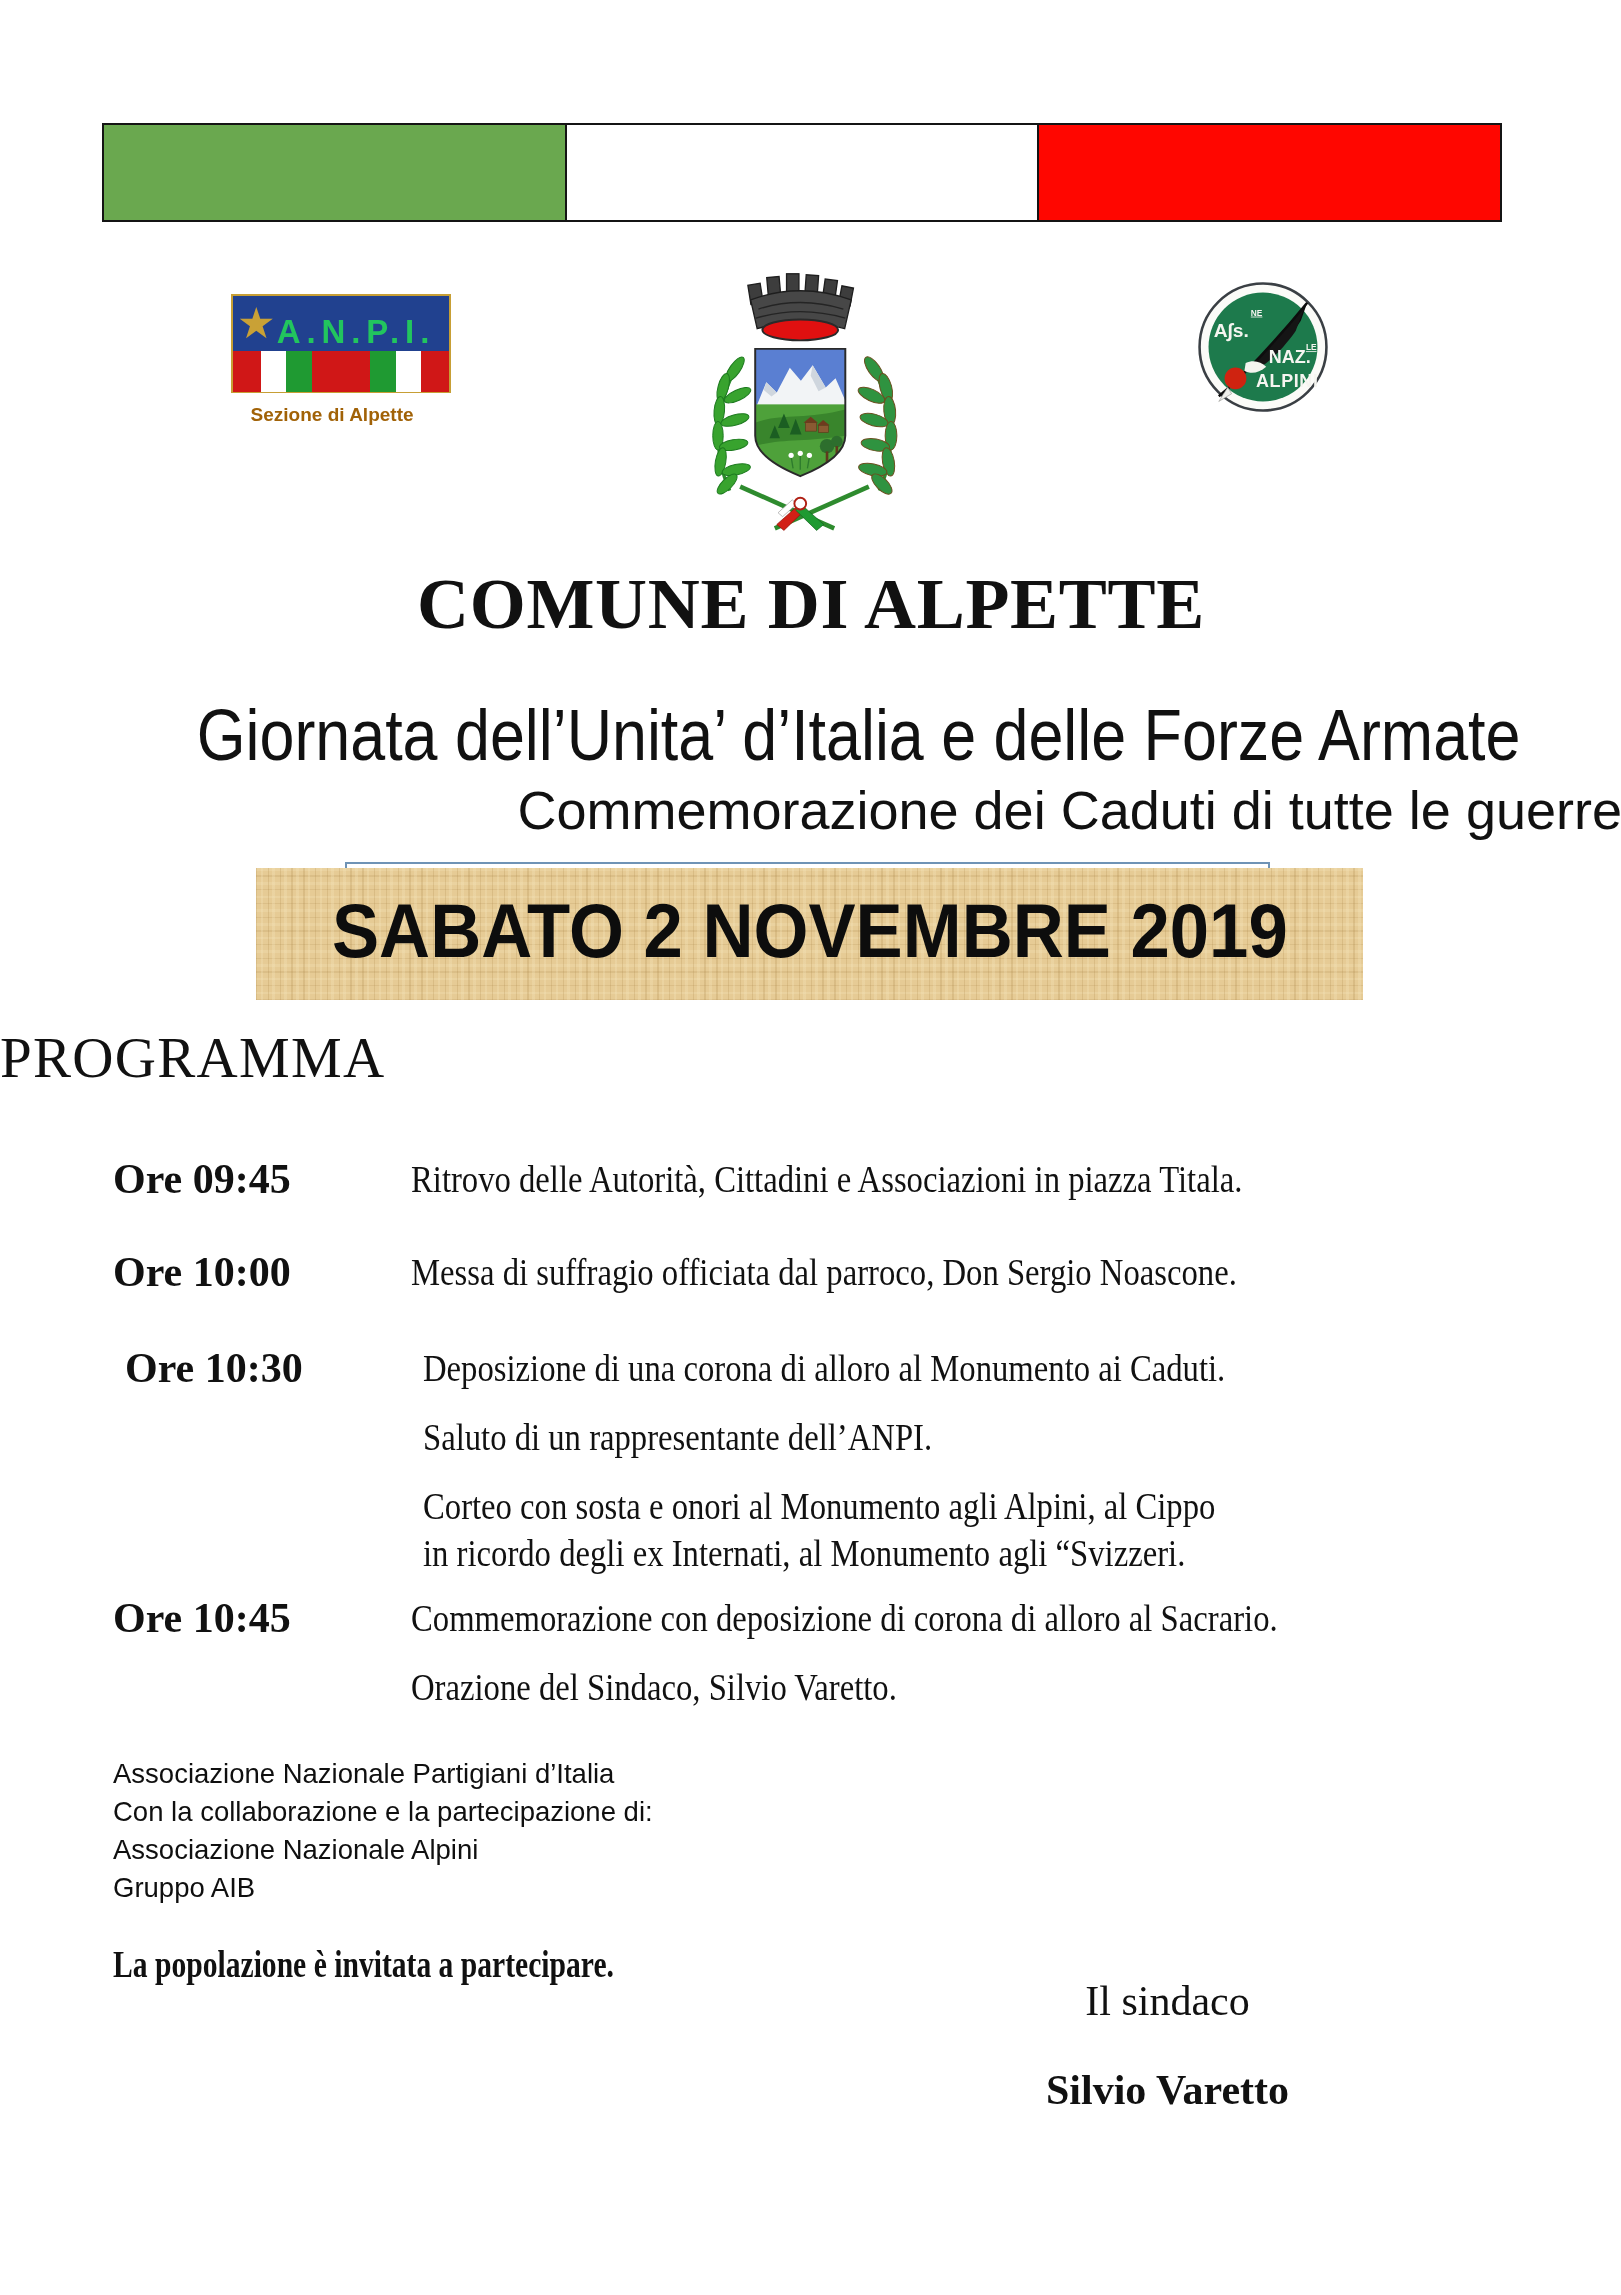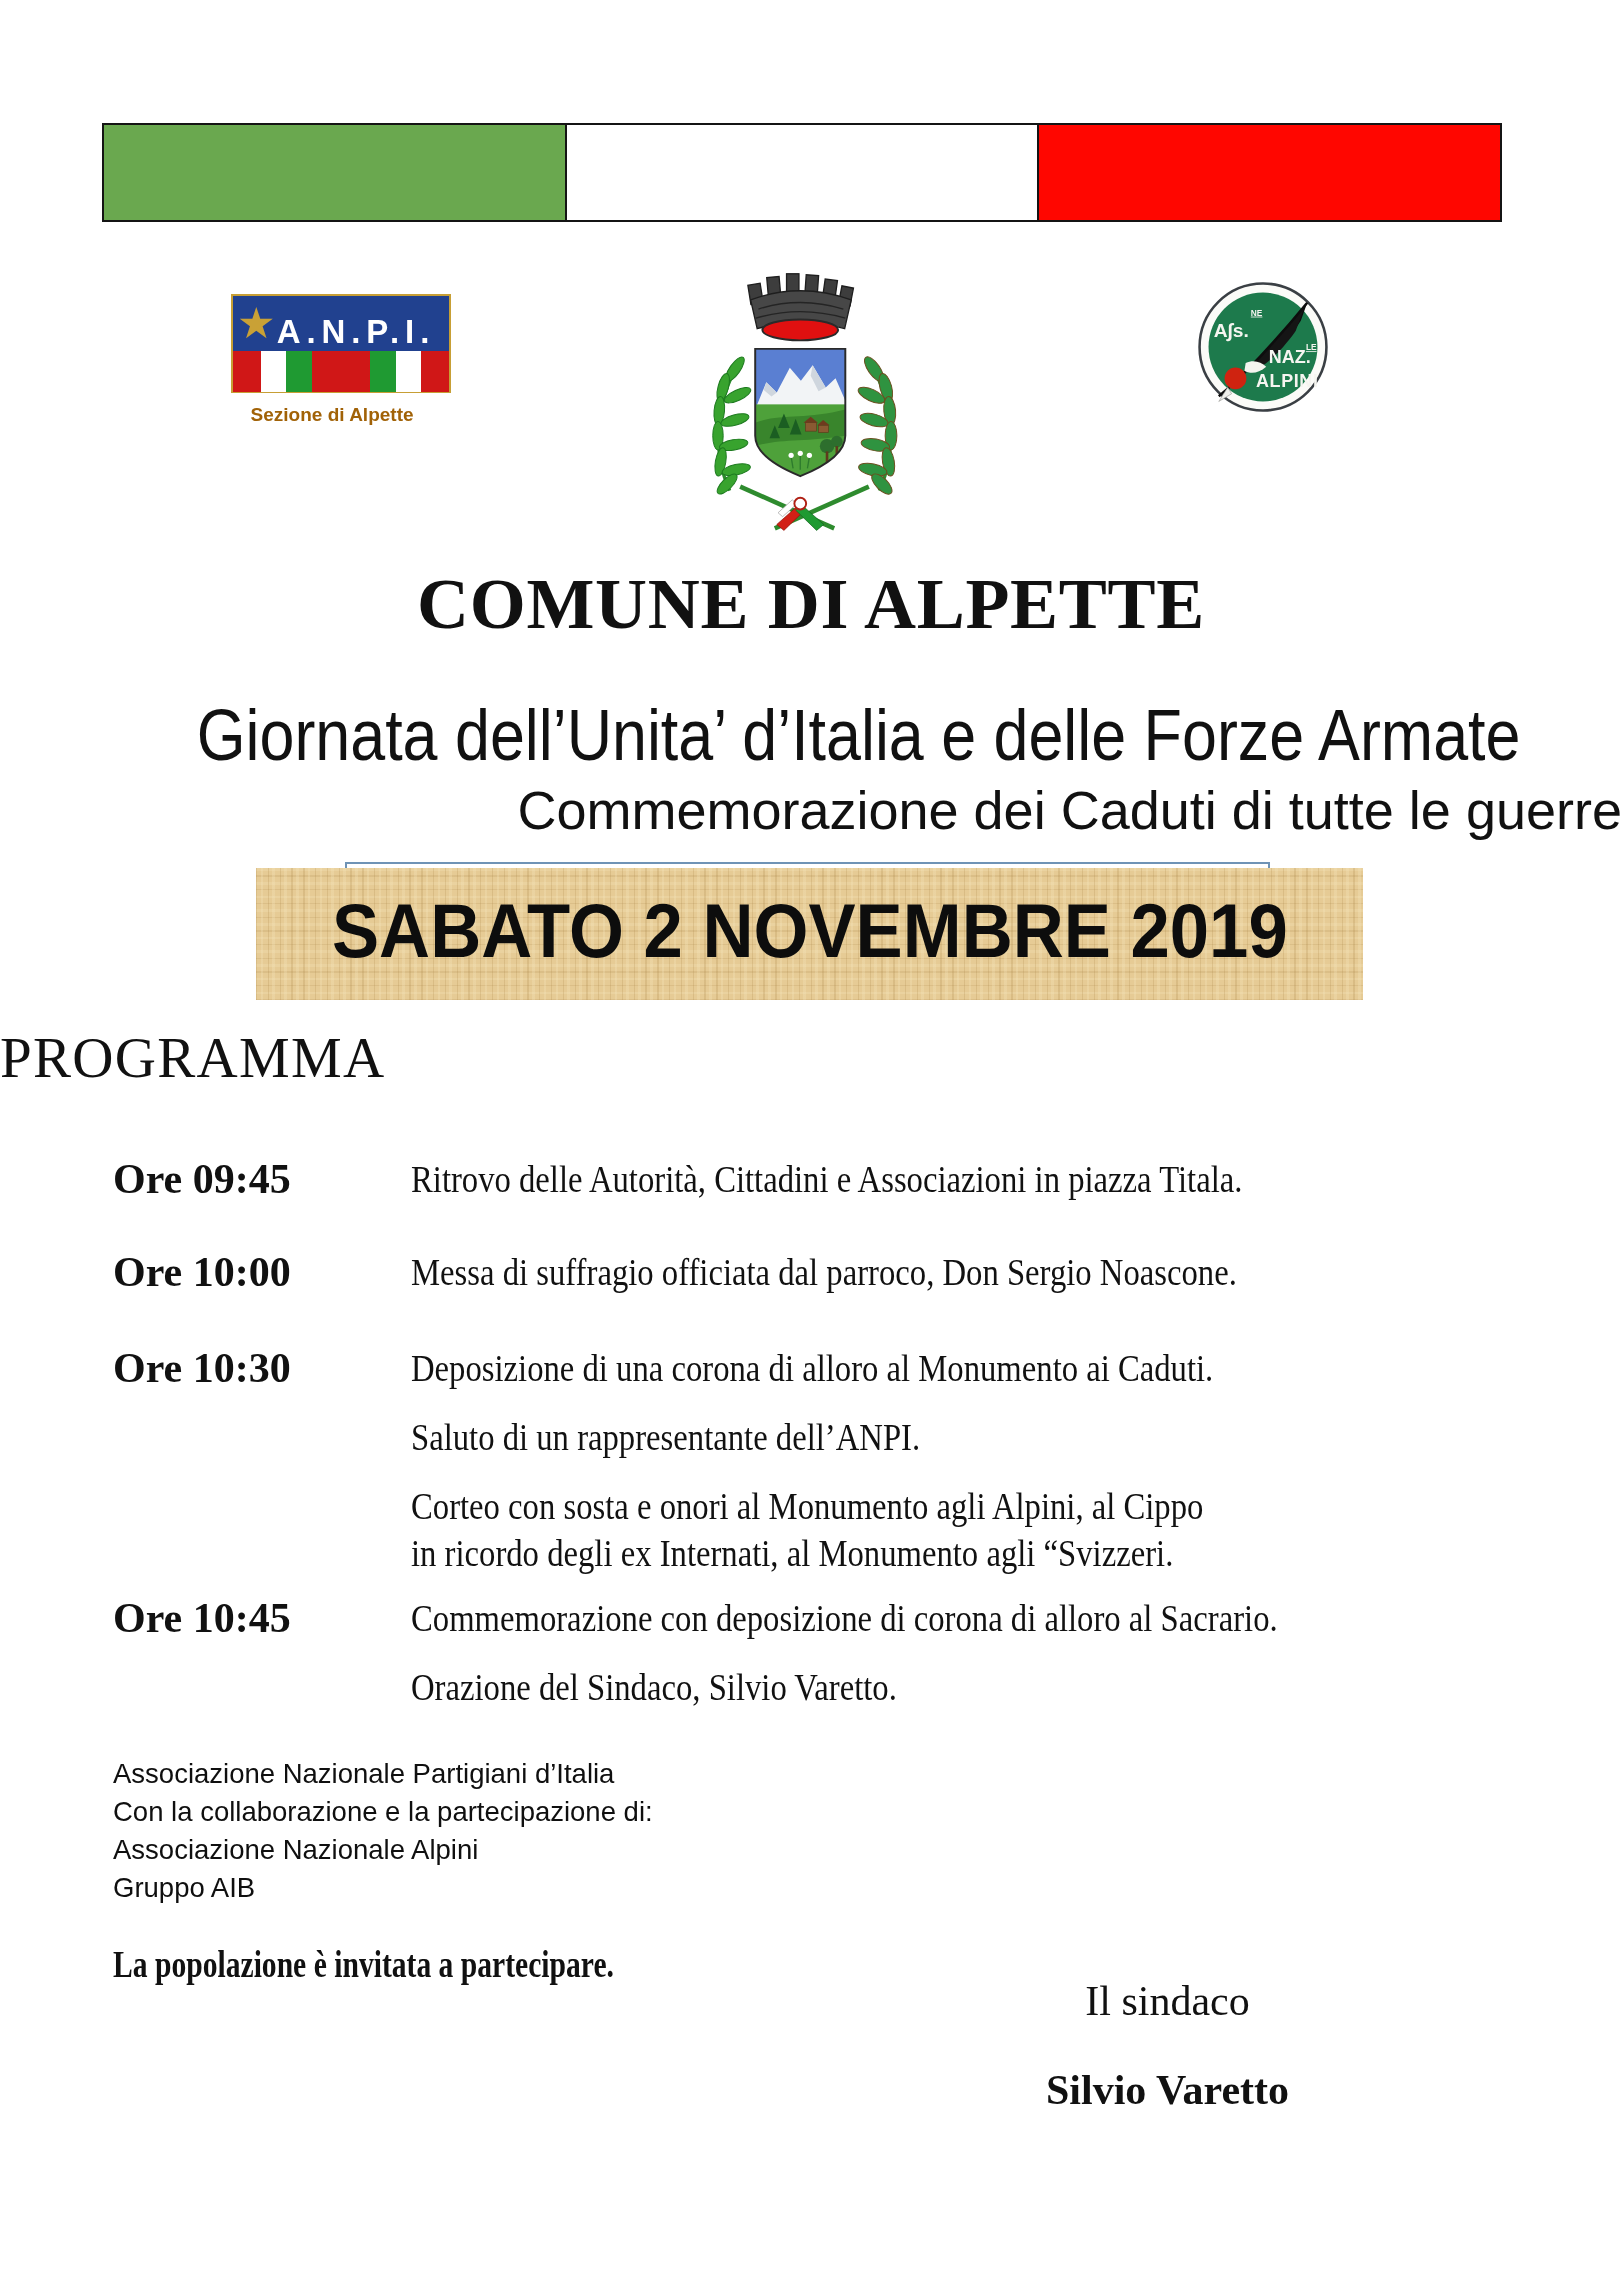--- a/index.html
+++ b/index.html
@@ -16,21 +16,21 @@
   .seg-green { width:33%; background:#6aa84f; }
   .seg-white { width:34%; background:#ffffff; border-left:2px solid #141414; border-right:2px solid #141414; }
   .seg-red   { width:33%; background:#ff0600; }
 
   
   .anpi { position:absolute; left:231px; top:294px; width:220px; }
   .anpi-badge { width:100%; height:99px; border:2px solid #c79f35; box-sizing:border-box; }
   .anpi-blue { height:55px; background:#21418f; display:flex; align-items:center; padding:0 3.9px; box-sizing:border-box; }
   .anpi-star { font-size:43px; line-height:43px; color:#c9a136; margin-right:1.3px;
                font-family:"DejaVu Sans",sans-serif; }
-  .anpi-acronym { font-family:"Liberation Sans","DejaVu Sans",sans-serif; color:#ffffff;
+  .anpi-acronym { font-family:"Liberation Sans","DejaVu Sans",sans-serif; color:#22c55e;
                   font-size:33px; letter-spacing:5.9px; font-weight:600; white-space:nowrap;margin-top:16px; }
   .anpi-ribbon { height:41px; display:flex; }
   .anpi-ribbon .st { height:100%; }
   .st-r1 { width:13%; background:#d01717; }
   .st-w1 { width:11.5%; background:#ffffff; }
   .st-g1 { width:12%; background:#1f9a32; }
   .st-rc { width:27%; background:#d01717; }
   .st-g2 { width:12%; background:#1f9a32; }
   .st-w2 { width:11.5%; background:#ffffff; }
   .st-r2 { width:13%; background:#d01717; }
@@ -65,21 +65,21 @@
 
   .programma { position:absolute; left:0; top:1024px; width:100%; text-align:left;
                font-size:57px; line-height:1.2; letter-spacing:1.3px; }
 
   
   .row { position:absolute; left:113px; width:1393px; }
   .row .time { position:absolute; left:0; top:0; font-size:42px; font-weight:bold; line-height:47px; white-space:nowrap; }
   .row .desc { margin-left:298px; }
   .row .desc p { margin:0 0 22px 0; font-size:38px; line-height:47px; white-space:pre-line;
                  transform:scaleX(0.86); transform-origin:0 50%; }
-  .r1 { top:1156px; } .r2 { top:1249px; } .r3 { top:1345px; } .r4 { top:1595px; }
+  .r1 { top:1156px; } .r2 { top:1249px; } .r3 { top:1345px;margin-left:12px; } .r4 { top:1595px; }
 
   
   .collab { position:absolute; left:113px; top:1755px; font-size:27.5px; line-height:38px; color:#0f0f0f; }
   .collab div { white-space:nowrap; }
 
   .invite { position:absolute; left:113px; top:1943px; font-size:37px; font-weight:bold; line-height:43px; }
   .invite span { display:inline-block; transform:scaleX(0.80); transform-origin:0 50%; white-space:nowrap; }
 
   .sig { position:absolute; left:968px; top:1977px; width:399px; text-align:center;
          font-size:42px; line-height:48px; }

